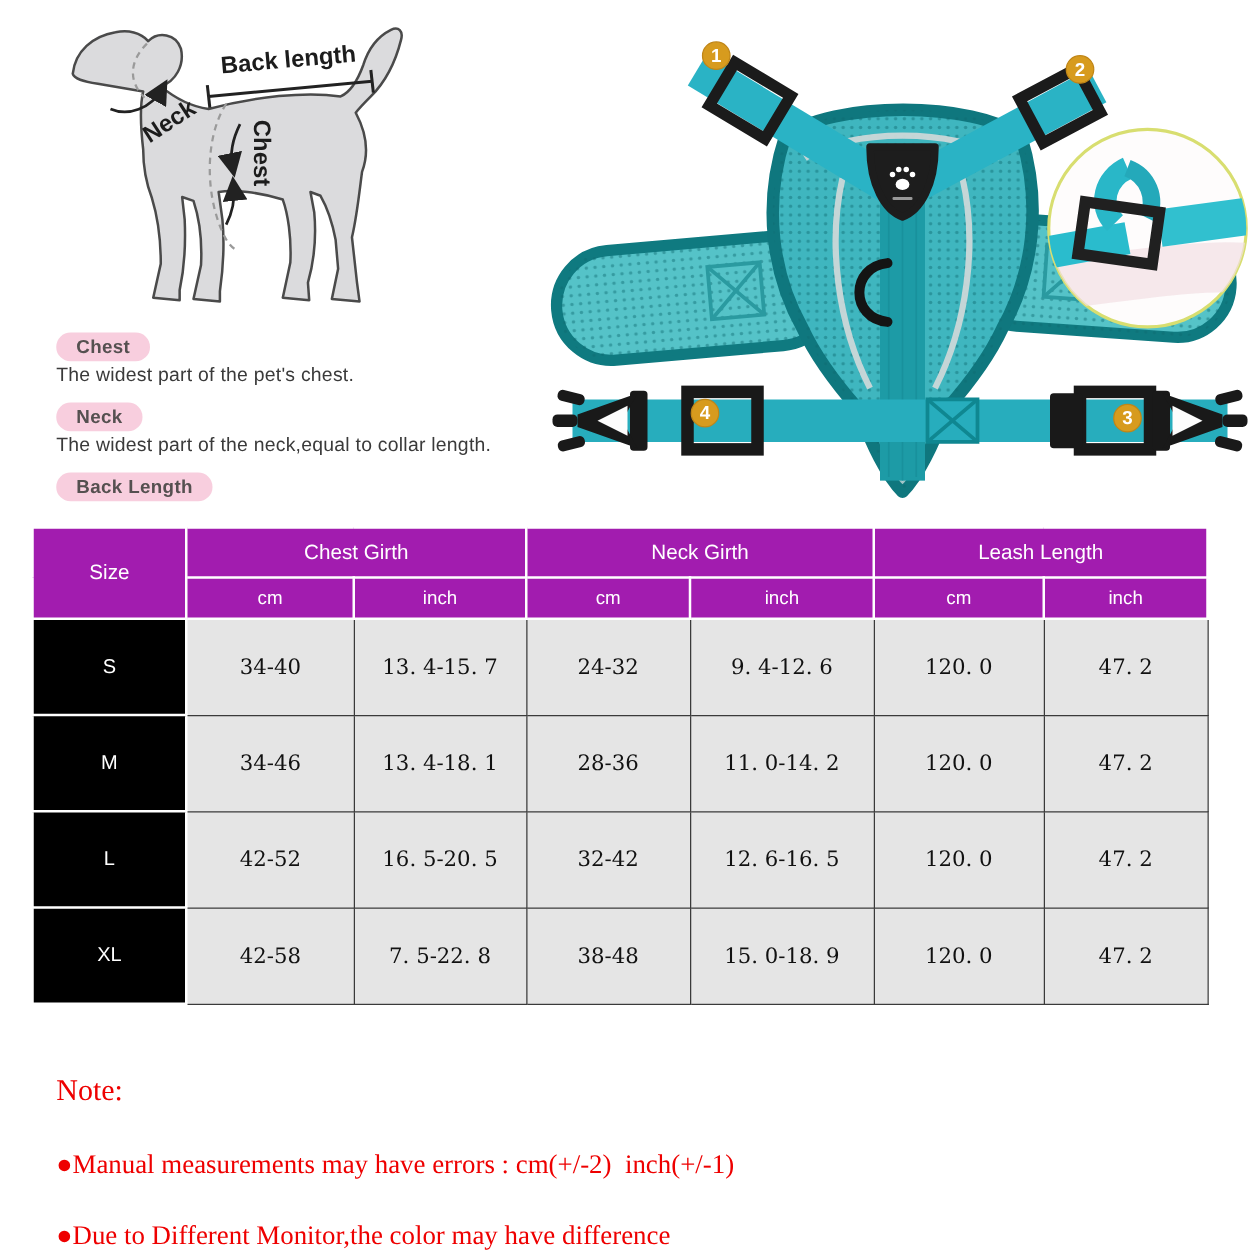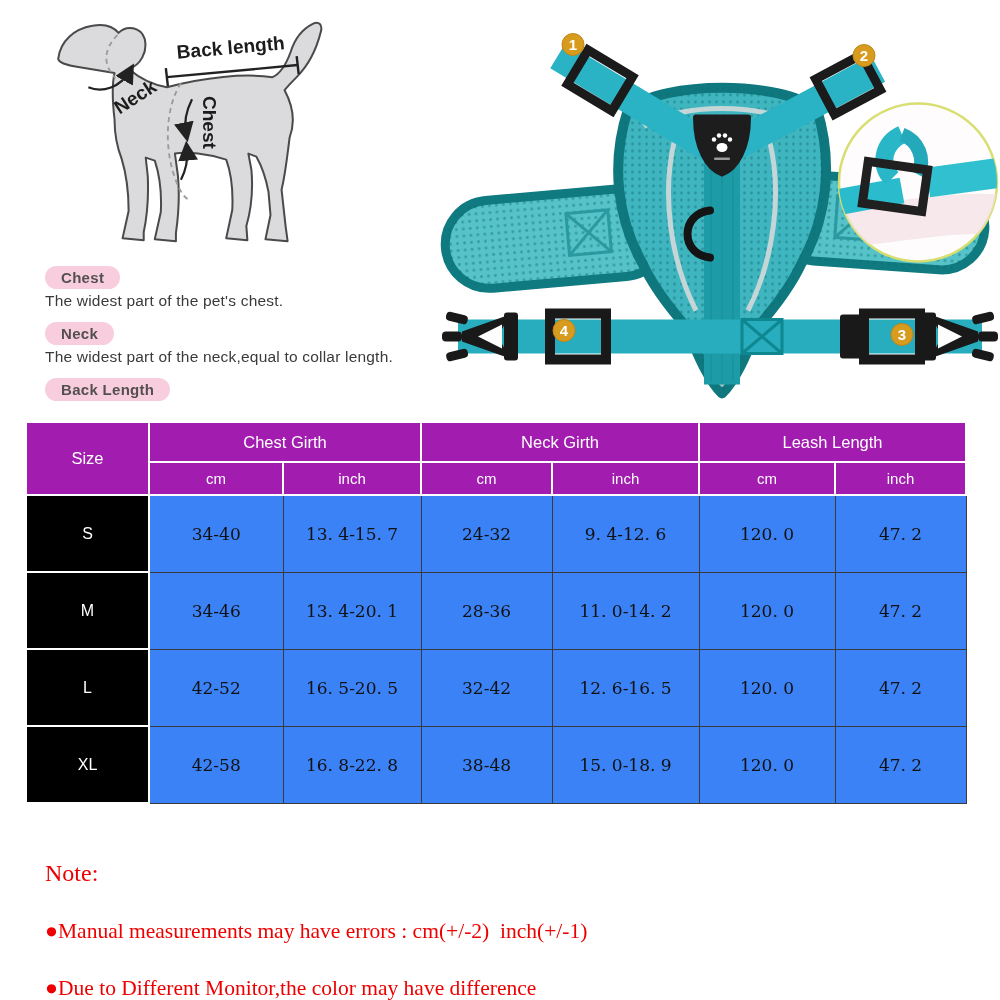--- a/index.html
+++ b/index.html
@@ -13,21 +13,21 @@
   .pill{display:inline-block;background:#f8cede;color:#555050;font-weight:bold;font-size:15px;
         line-height:21px;padding:1px 16px;border-radius:12px;letter-spacing:.3px;}
   .def-text{font-size:15.5px;color:#3a3a3a;margin-top:3px;letter-spacing:.2px;}
 
   table.sizes{position:absolute;left:25px;top:421px;width:940px;border-collapse:collapse;
               table-layout:fixed;border:1px solid #222;}
   table.sizes th{background:#a21caf;color:#fff;font-weight:normal;border:2px solid #fff;text-align:center;}
   table.sizes th.group{font-size:16.5px;height:36px;}
   table.sizes th.sub{font-size:15px;height:29px;}
   table.sizes th.size-head{font-size:16.5px;}
-  table.sizes td{background:#3b82f6;color:#111;border:1px solid #3a3a3a;text-align:center;
+  table.sizes td{background:#e5e5e5;color:#111;border:1px solid #3a3a3a;text-align:center;
                  font-family:"DejaVu Serif",serif;font-size:17px;height:73px;}
   table.sizes td.size-cell{background:#000;color:#fff;border:2px solid #fff;
                  font-family:"Liberation Sans",sans-serif;font-size:16px;}
 
   .notes{position:absolute;left:45px;top:860px;width:930px;color:#ee0000;
          font-family:"Liberation Serif",serif;font-weight:normal;}
   .note-title{font-size:24px;}
   .note-item{font-size:21.5px;margin-top:32px;white-space:pre-wrap;}
 </style>
 </head>
@@ -242,39 +242,39 @@
         <td>34-40</td>
         <td>13. 4-15. 7</td>
         <td>24-32</td>
         <td>9. 4-12. 6</td>
         <td>120. 0</td>
         <td>47. 2</td>
       </tr>
       <tr>
         <td class="size-cell">M</td>
         <td>34-46</td>
-        <td>13. 4-20. 1</td>
+        <td>13. 4-18. 1</td>
         <td>28-36</td>
         <td>11. 0-14. 2</td>
         <td>120. 0</td>
         <td>47. 2</td>
       </tr>
       <tr>
         <td class="size-cell">L</td>
         <td>42-52</td>
         <td>16. 5-20. 5</td>
         <td>32-42</td>
         <td>12. 6-16. 5</td>
         <td>120. 0</td>
         <td>47. 2</td>
       </tr>
       <tr>
         <td class="size-cell">XL</td>
         <td>42-58</td>
-        <td>16. 8-22. 8</td>
+        <td>7. 5-22. 8</td>
         <td>38-48</td>
         <td>15. 0-18. 9</td>
         <td>120. 0</td>
         <td>47. 2</td>
       </tr>
     </tbody>
   </table>
 
   <div class="notes">
     <div class="note-title">Note:</div>

